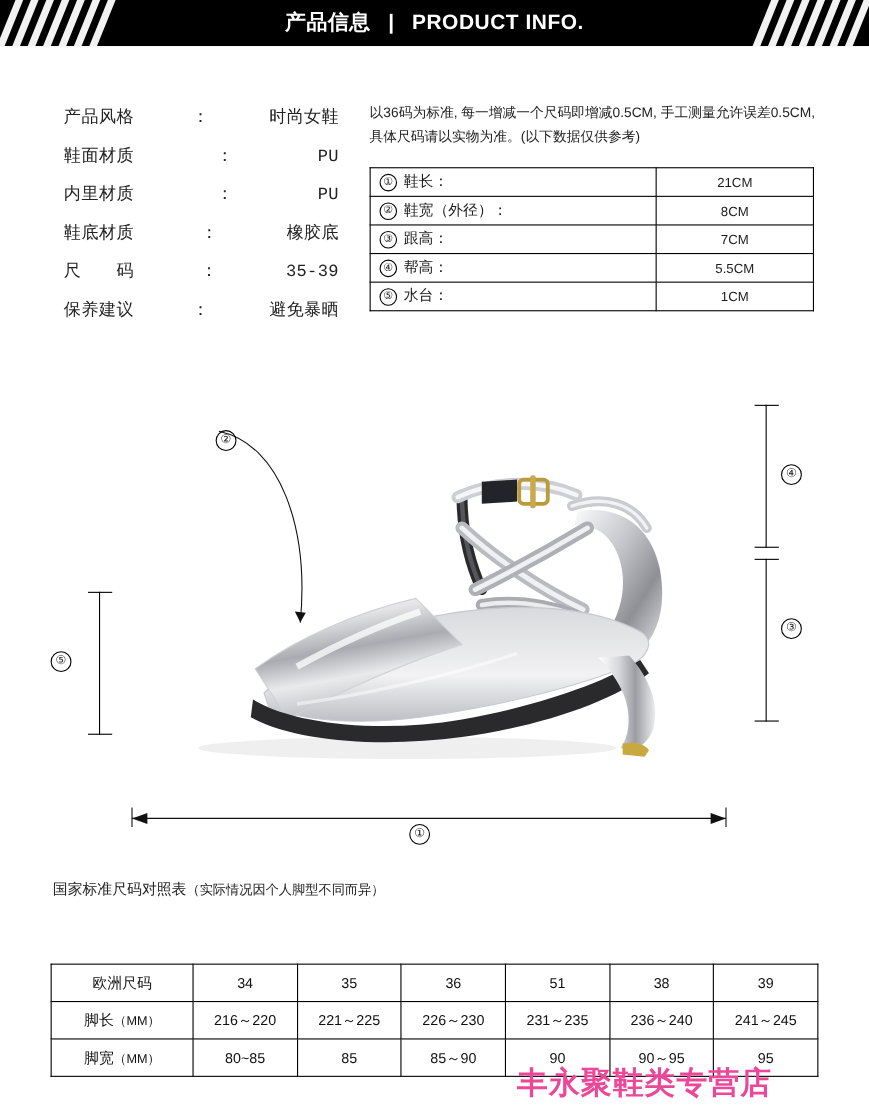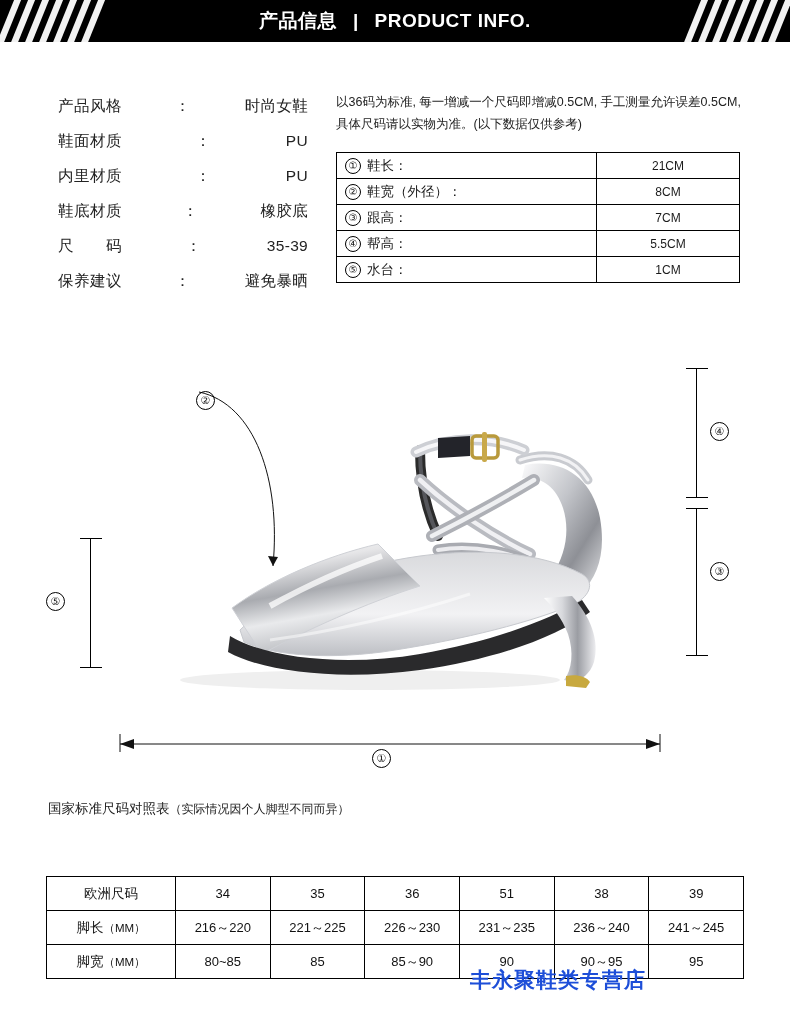--- a/index.html
+++ b/index.html
@@ -81,20 +81,21 @@
   }
   .spec-label {
     white-space: pre;
     letter-spacing: 0.5px;
   }
   .spec-colon {
     margin: 0 3px 0 1px;
   }
   .spec-value {
     letter-spacing: 0.3px;
+    font-family: Liberation Mono, monospace;
   }
 
   
   .size-note {
     position: absolute;
     left: 336px;
     top: 92px;
     width: 410px;
     font-size: 12.5px;
     line-height: 1.75;
@@ -450,13 +451,13 @@
     <td>80~85</td>
     <td>85</td>
     <td>85～90</td>
     <td>90</td>
     <td>90～95</td>
     <td>95</td>
   </tr>
 </tbody>
   </table>
 
-<div style="position:absolute; left:470px; top:966px; font-size:21px; font-weight:bold; color:#1d4ed8; letter-spacing:1px;">丰永聚鞋类专营店</div>
+<div style="position:absolute; left:470px; top:966px; font-size:28px; font-weight:bold; color:#ec4899; letter-spacing:1px;">丰永聚鞋类专营店</div>
 
 </body></html>

